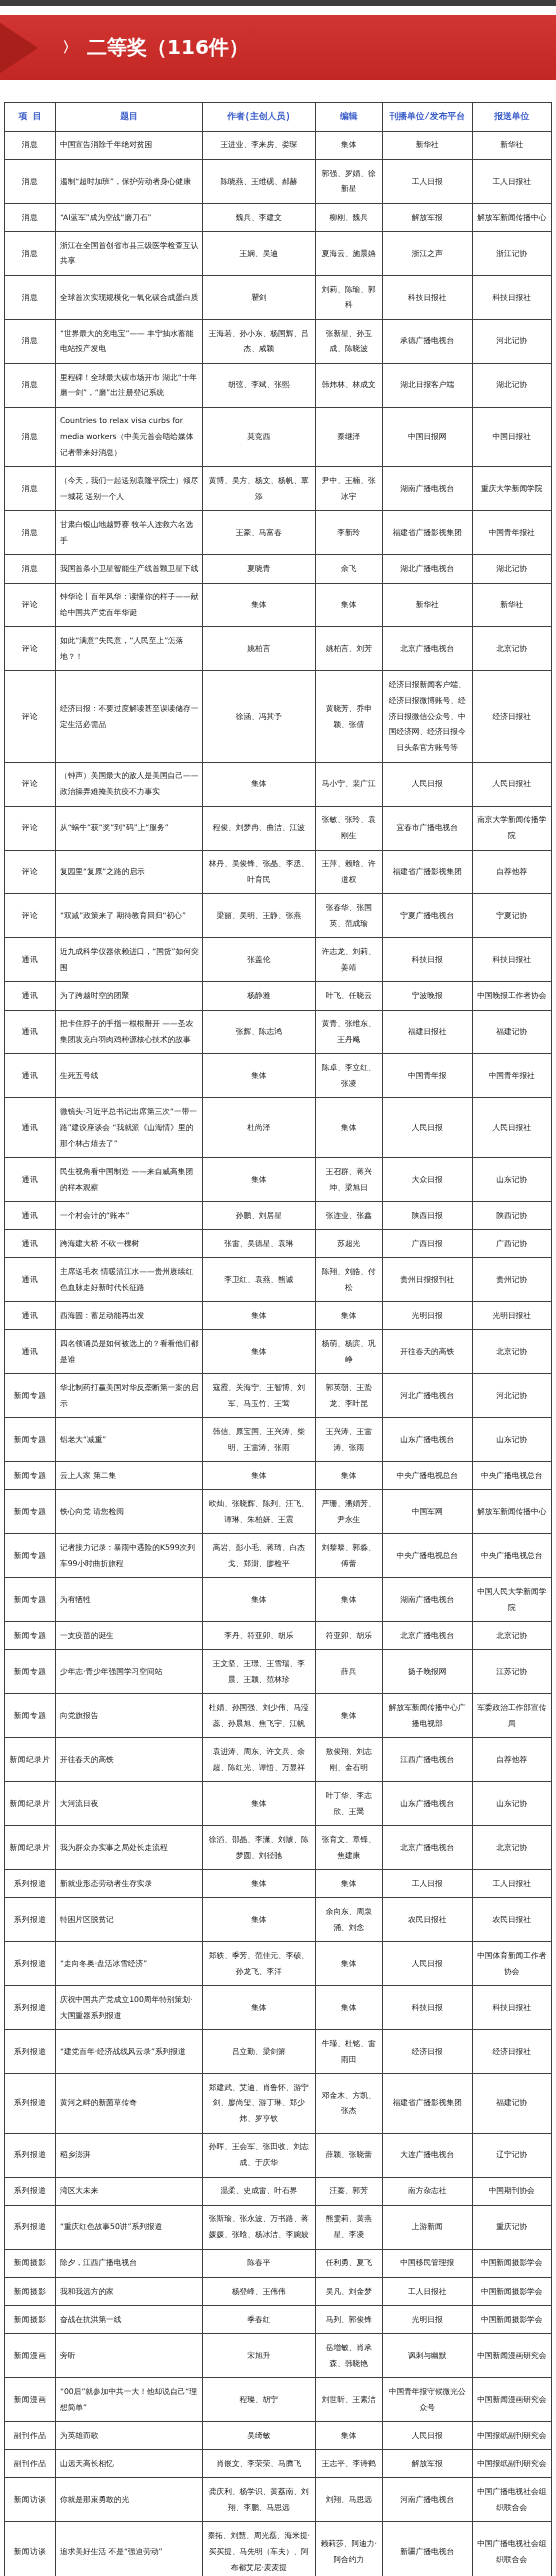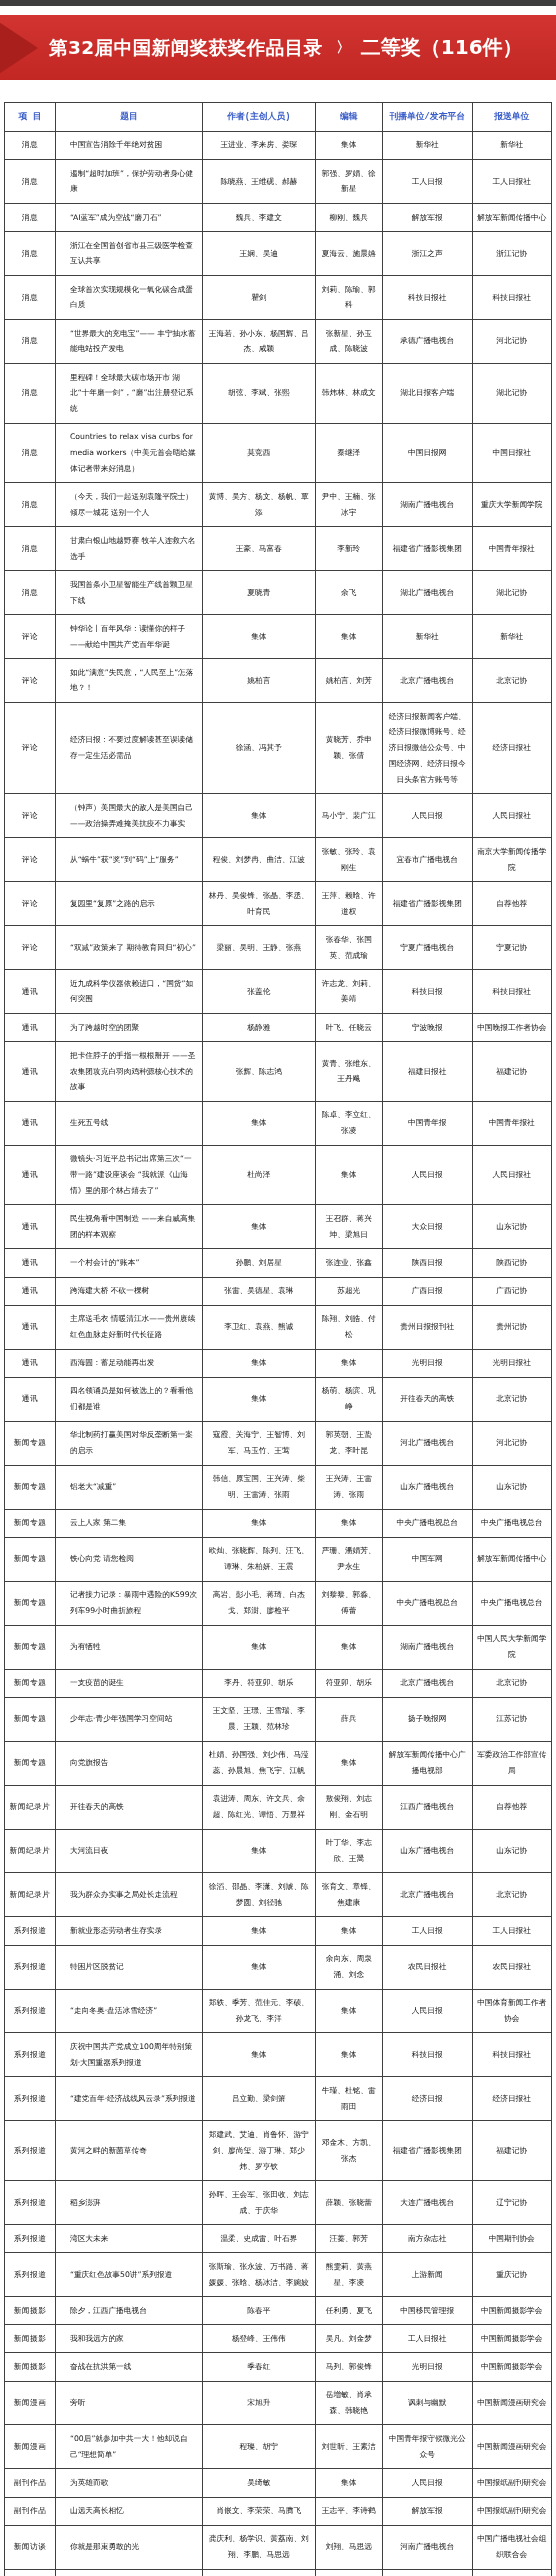--- a/index.html
+++ b/index.html
@@ -5,31 +5,30 @@
   html,body { margin:0; padding:0; background:#ffffff; font-family:"DejaVu Sans","Liberation Sans",sans-serif; }
   .top-bar { height:6.2px; background:#3d3d3d; }
   .banner { position:relative; margin-top:9.3px; height:65px; background:linear-gradient(180deg,#d23531,#c32723); display:flex; align-items:center; padding-left:49px; overflow:hidden; }
   .banner-arrow { position:absolute; left:0; top:7.2px; bottom:7.2px; width:38px; background:#a81f1c; clip-path:polygon(0 0,100% 50%,0 100%); }
   .banner-title { color:#fff; font-size:18.5px; font-weight:bold; letter-spacing:0.5px; }
   .banner-sep { color:#fff; font-size:14.4px; margin:0 10.3px 0 13.4px; font-weight:bold; }
   .banner-sub { color:#fff; font-size:20px; font-weight:bold; }
   .award-table { width:calc(100% - 8.2px); margin:21.6px 4.1px 6.2px 4.1px; border-collapse:collapse; table-layout:fixed; border:1px solid #3f3f3f; }
   .award-table th, .award-table td { border:0.5px solid #3f3f3f; padding:5.7px 3.1px; font-size:7.7px; line-height:2.05; color:#141414; text-align:center; word-break:break-word; vertical-align:middle; }
   .award-table th { color:#3a5dc9; font-size:8.8px; font-weight:bold; padding:7.7px 2.1px; line-height:1.4;font-family:Liberation Mono, monospace; }
-  .award-table td.col-title { text-align:left; padding-left:14px; }
+  .award-table td.col-title { text-align:left; padding-left:4px; }
   .award-table td.col-category { letter-spacing:0.5px; }
 </style>
 </head>
 <body>
 
 <div class="top-bar"></div>
 
 <div class="banner">
   <span class="banner-arrow"></span>
-  <span class="banner-title">第32届中国新闻奖获奖作品目录</span>
   <span class="banner-sep">〉</span>
   <span class="banner-sub">二等奖（116件）</span>
 </div>
 
 <table class="award-table">
   <colgroup>
     <col style="width:9.3%">
     <col style="width:26.9%">
     <col style="width:20.6%">
     <col style="width:12.3%">

